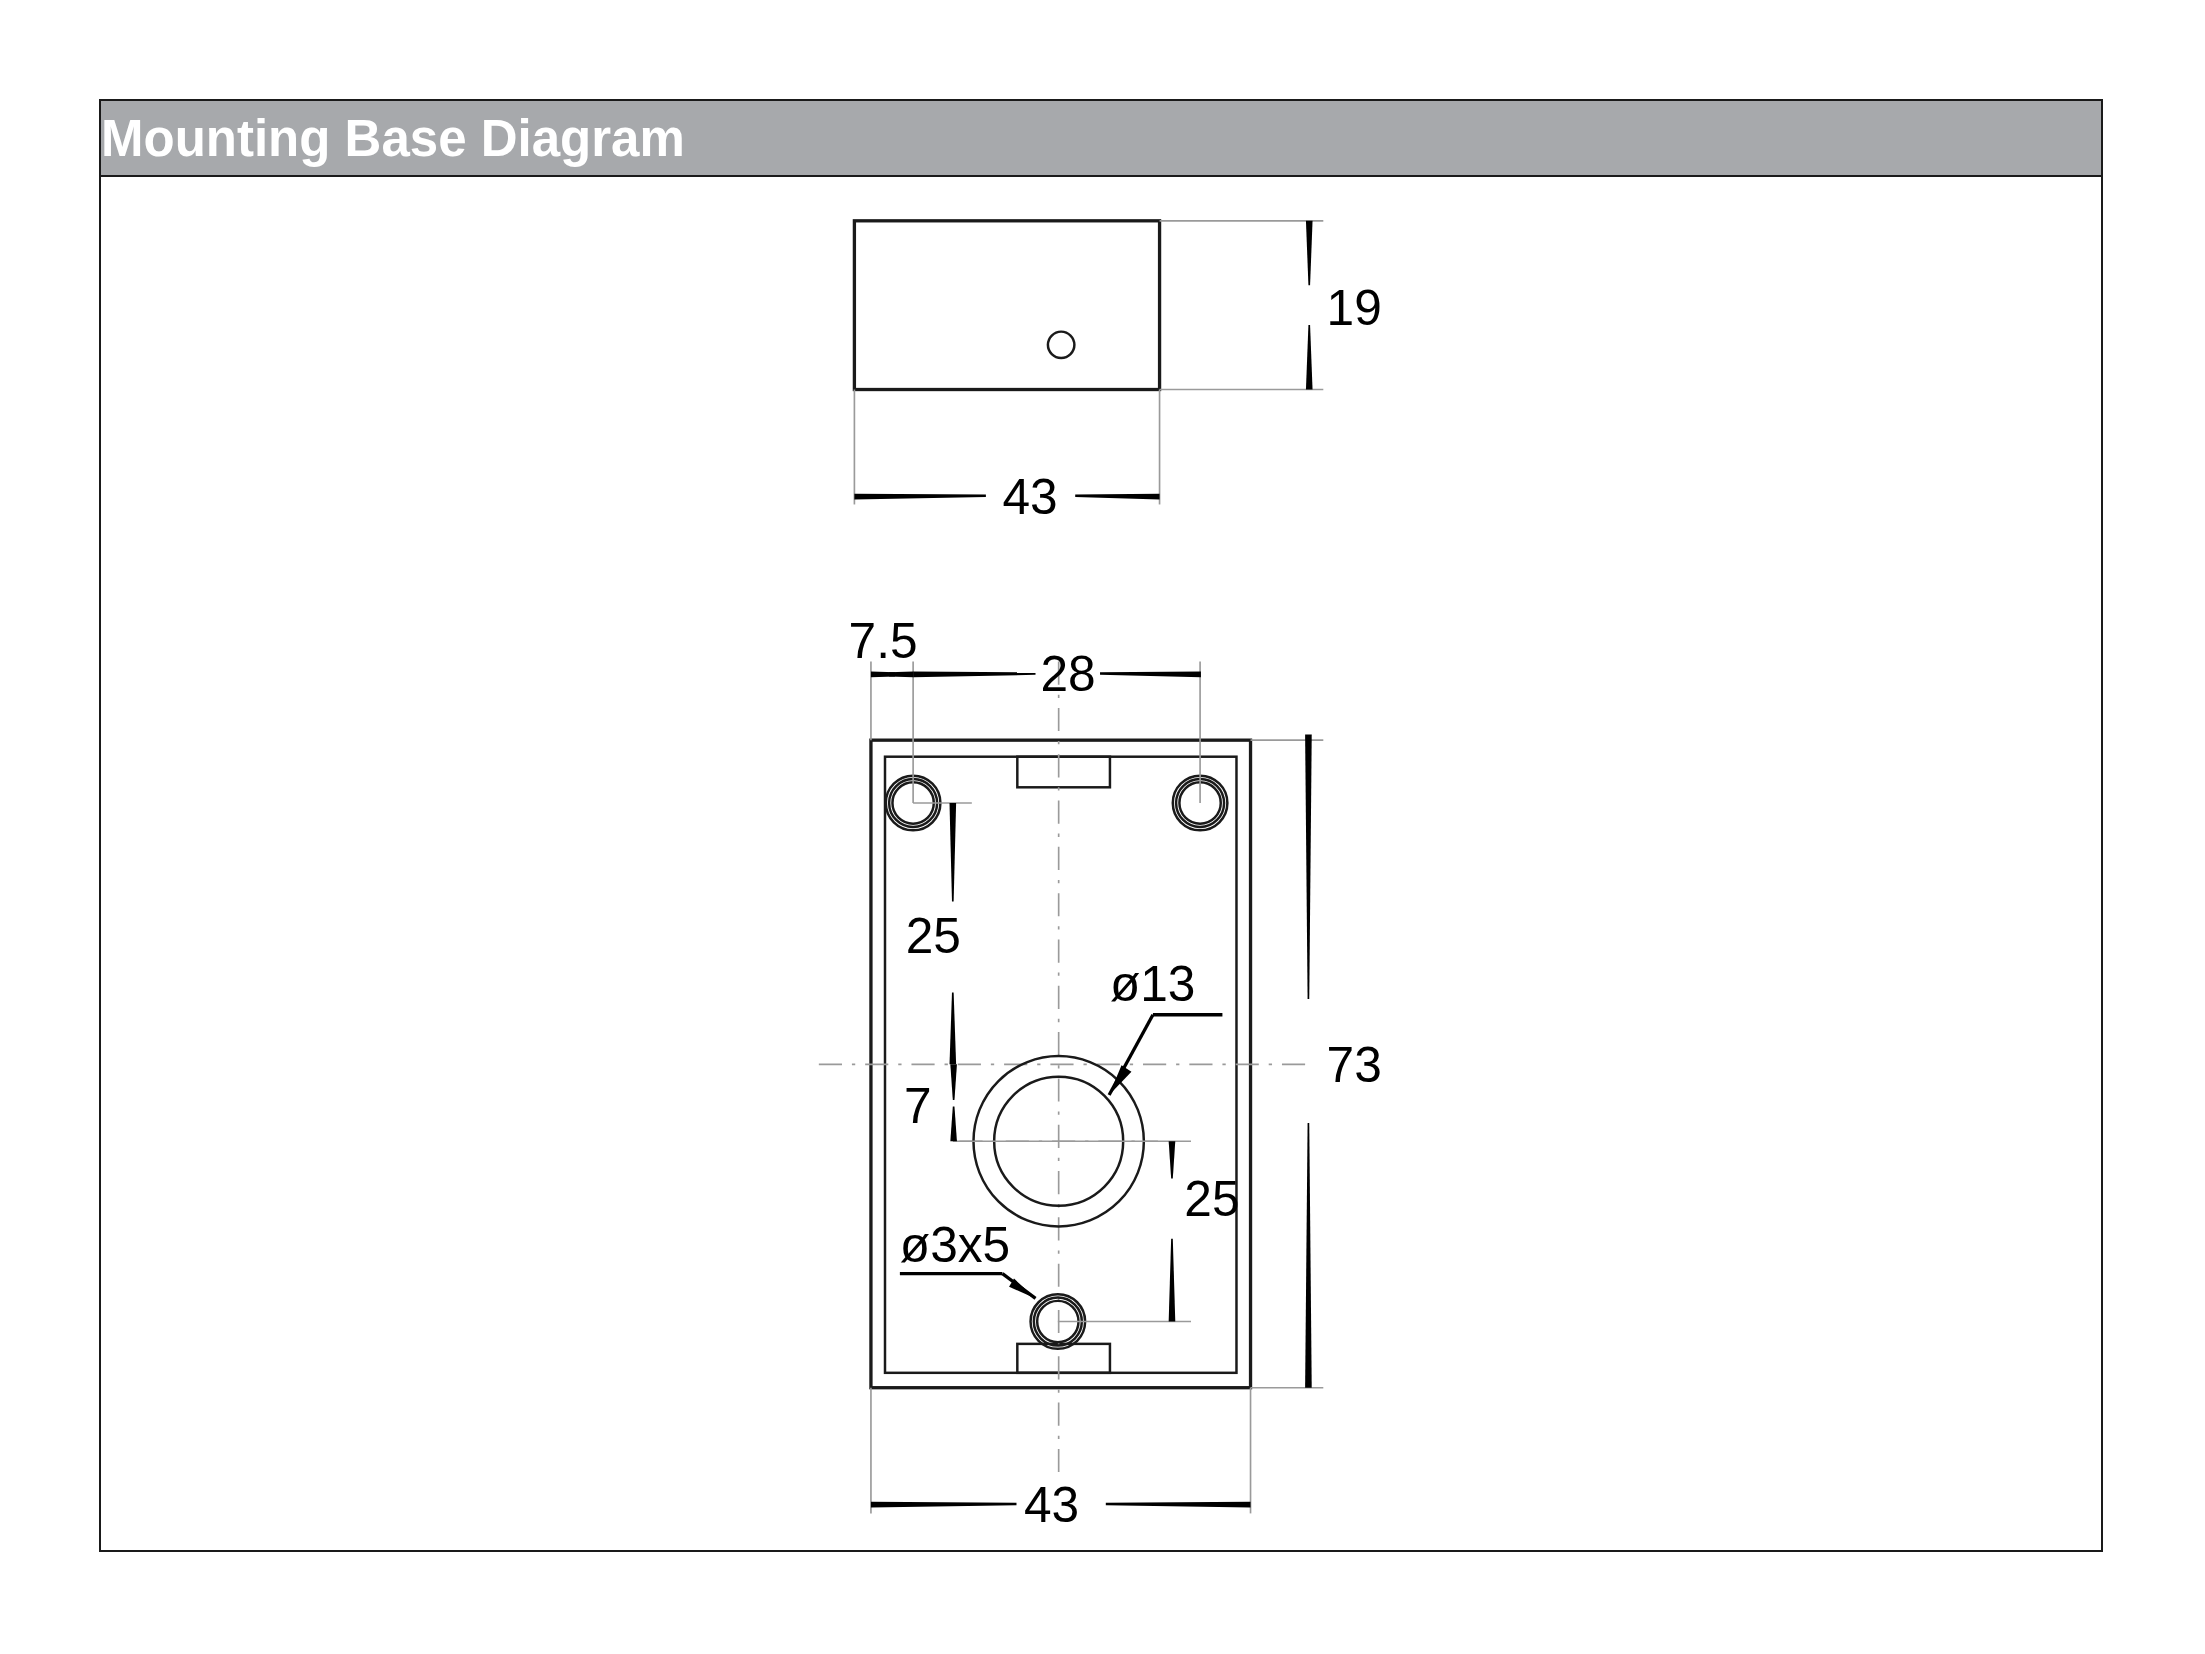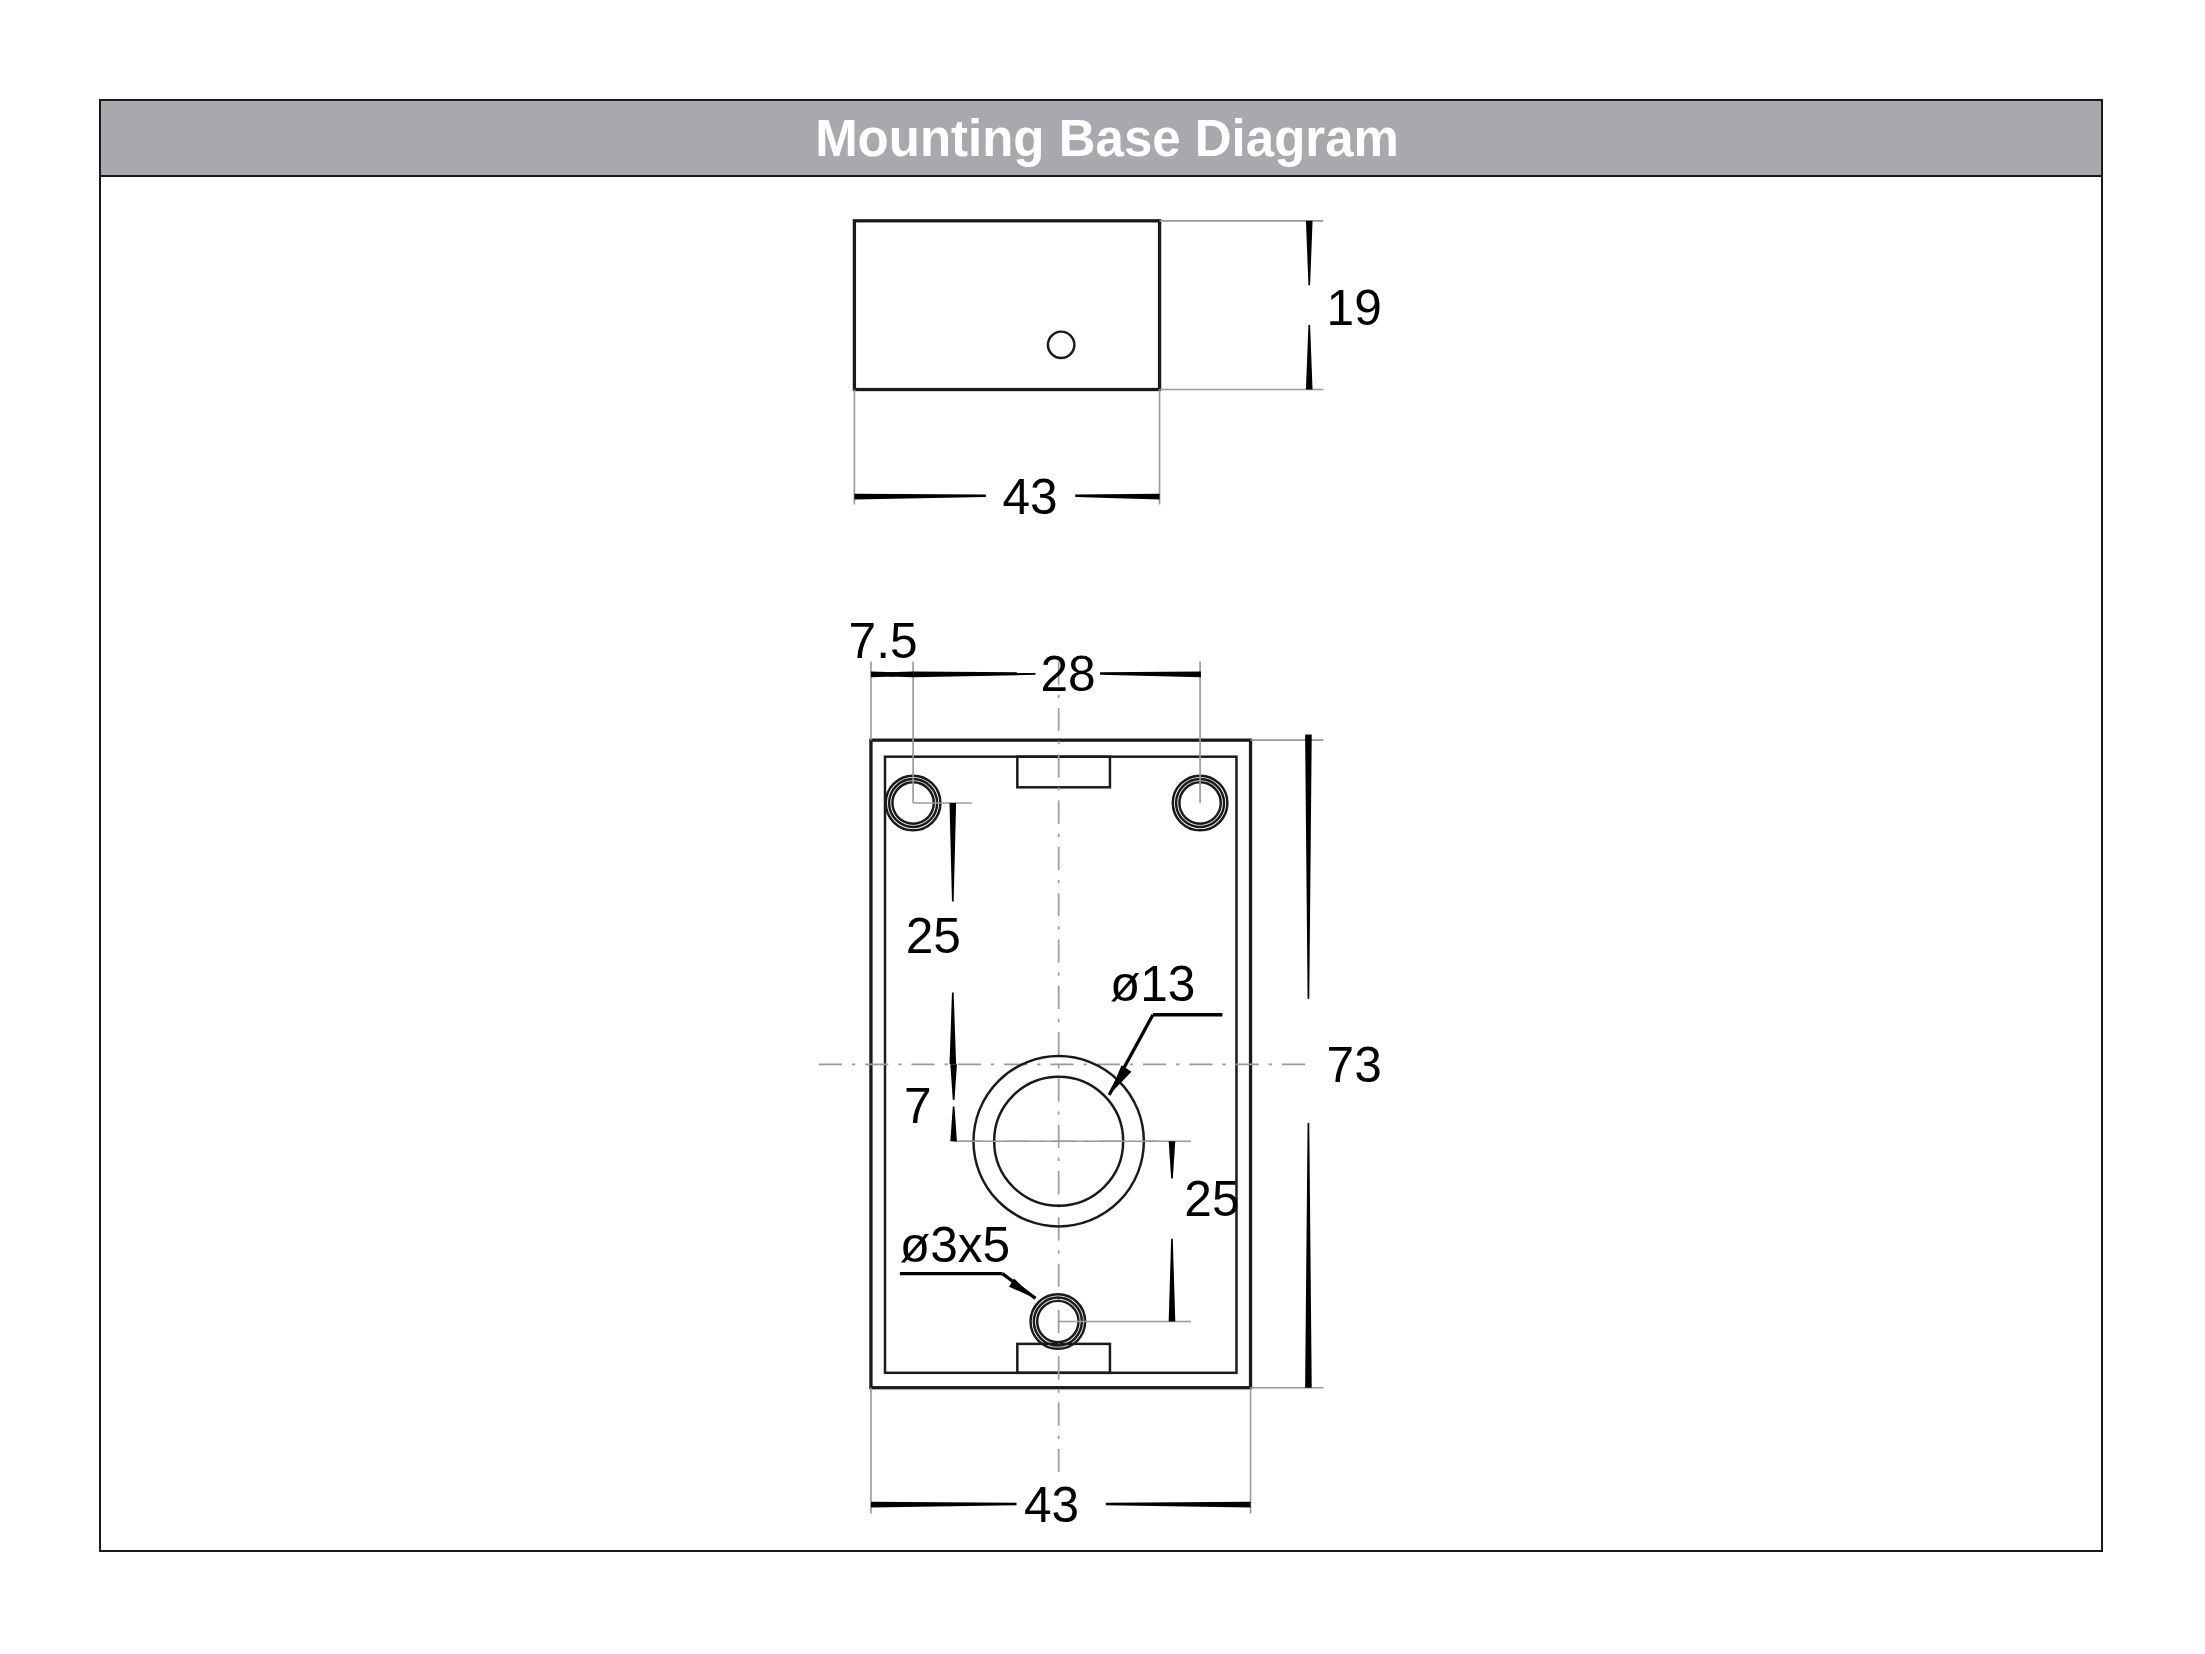--- a/index.html
+++ b/index.html
@@ -1,20 +1,20 @@
 <!DOCTYPE html>
 <html style="font-size:13.2px"><head>
 <meta charset="utf-8">
 <style>
   html,body{margin:0;padding:0;background:#ffffff;}
   body{width:2205px;height:1654px;font-family:"Liberation Sans",sans-serif;overflow:hidden;}
   #stage{position:relative;width:2205px;height:1654px;background:#ffffff;}
   #frame{position:absolute;left:99px;top:99px;width:2004px;height:1453px;border:2.5px solid #1a1a1a;box-sizing:border-box;background:#ffffff;}
   #titlebar{position:absolute;left:0;top:0;width:100%;height:76px;background:#a7a9ac;box-sizing:border-box;
-            display:flex;align-items:center;justify-content:center;border-bottom:2.5px solid #1a1a1a;padding-left:12px;}
+            display:flex;align-items:center;border-bottom:2.5px solid #1a1a1a;}
   #titlebar .t{color:#ffffff;font-size:51px;font-weight:bold;letter-spacing:0px;line-height:1;}
   svg#dwg{position:absolute;left:0;top:0;width:2205px;height:1654px;}
   .solid{stroke:#1a1a1a;fill:none;stroke-width:4;}
   .solid-thin{stroke:#1a1a1a;fill:none;stroke-width:3;}
   .ext{stroke:#9a9a9a;fill:none;stroke-width:2;}
   .centerln{stroke:#9a9a9a;fill:none;stroke-width:2;stroke-dasharray:28 12 4 12;}
   .dimtxt{font-family:"Liberation Sans",sans-serif;font-size:60px;fill:#000000;}
   .arrow{fill:#000000;stroke:none;}
   .leader{stroke:#000000;fill:none;stroke-width:4;}
 </style>

